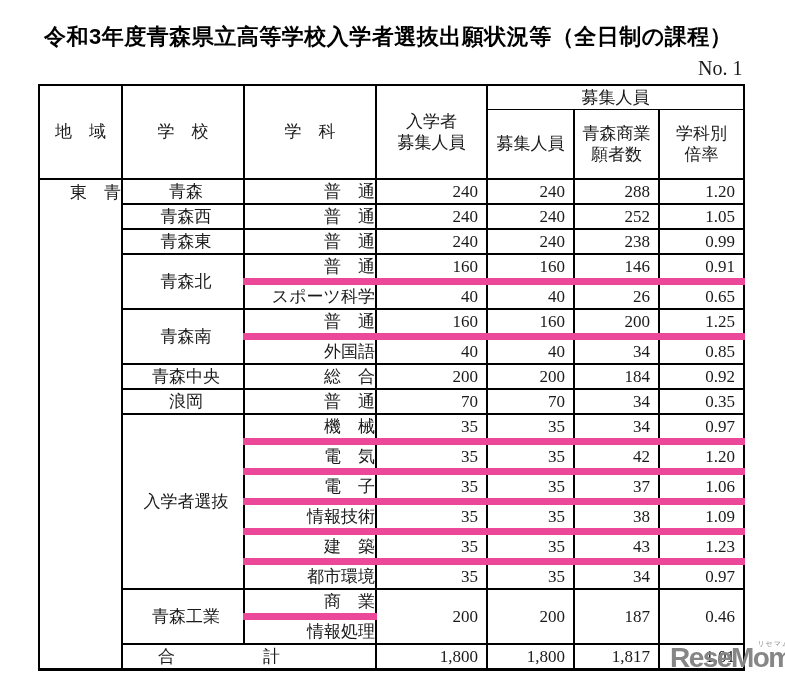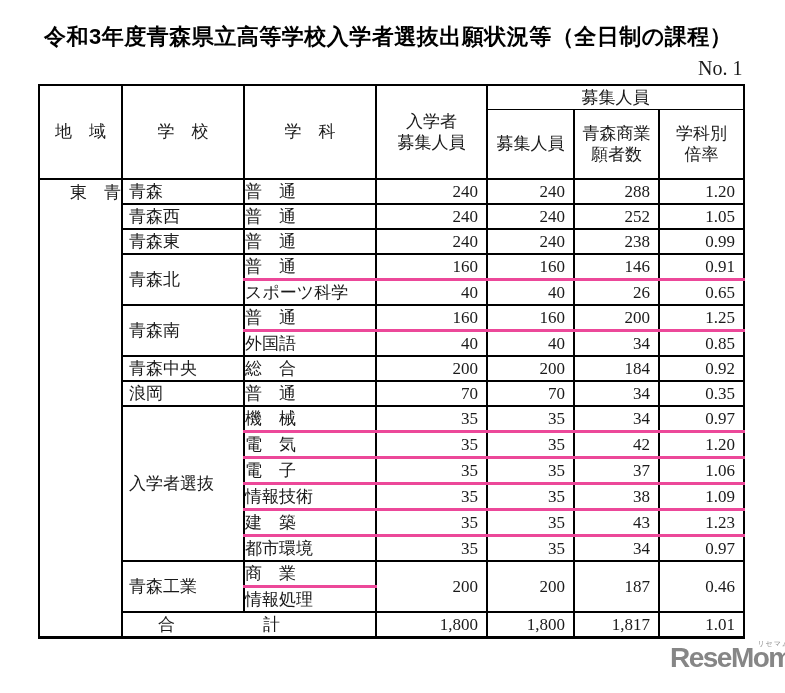--- a/index.html
+++ b/index.html
@@ -55,33 +55,33 @@
   thead tr.head-top { height: 24px; }
   thead tr.head-sub { height: 70px; }
   thead th {
     text-align: center;
     vertical-align: middle;
     white-space: pre-line;
     line-height: 1.25;
   }
   thead tr.head-sub th { border-top: 1px solid #000; }
   tbody tr { height: 23.7px; }
-  tbody tr.sub td { border-top: 3px solid #ec4899; }
+  tbody tr.sub td { border-top: 7px solid #ec4899; }
   td.region {
     vertical-align: top;
     text-align: right;
     padding-top: 2px;
     line-height: 21px;
   }
   td.school {
-    text-align: left;
+    text-align: center;
     padding-left: 6px;
     vertical-align: middle;
   }
-  td.dept { text-align: left; }
+  td.dept { text-align: right; }
   td.num {
     text-align: right;
     padding-right: 8px;
   }
   td.total-label-cell { vertical-align: middle; }
   .spread {
     display: flex;
     justify-content: flex-start;
     padding-left: 35px;
     gap: 88px;

